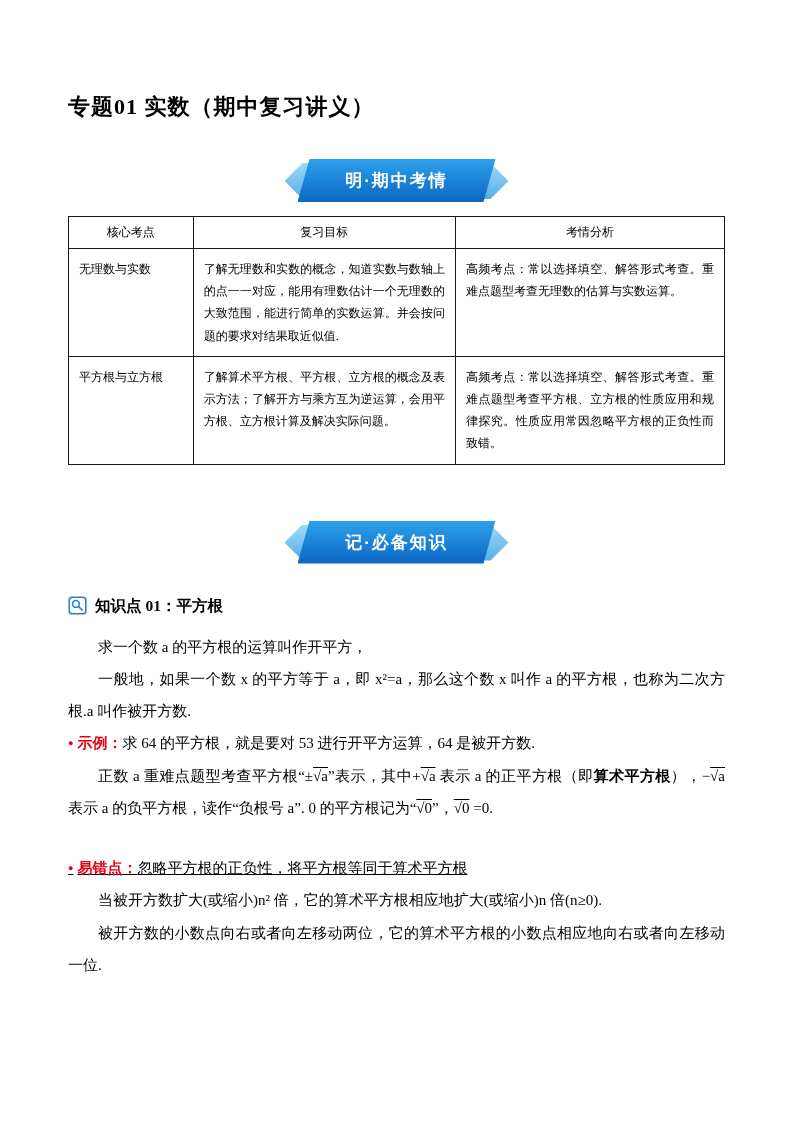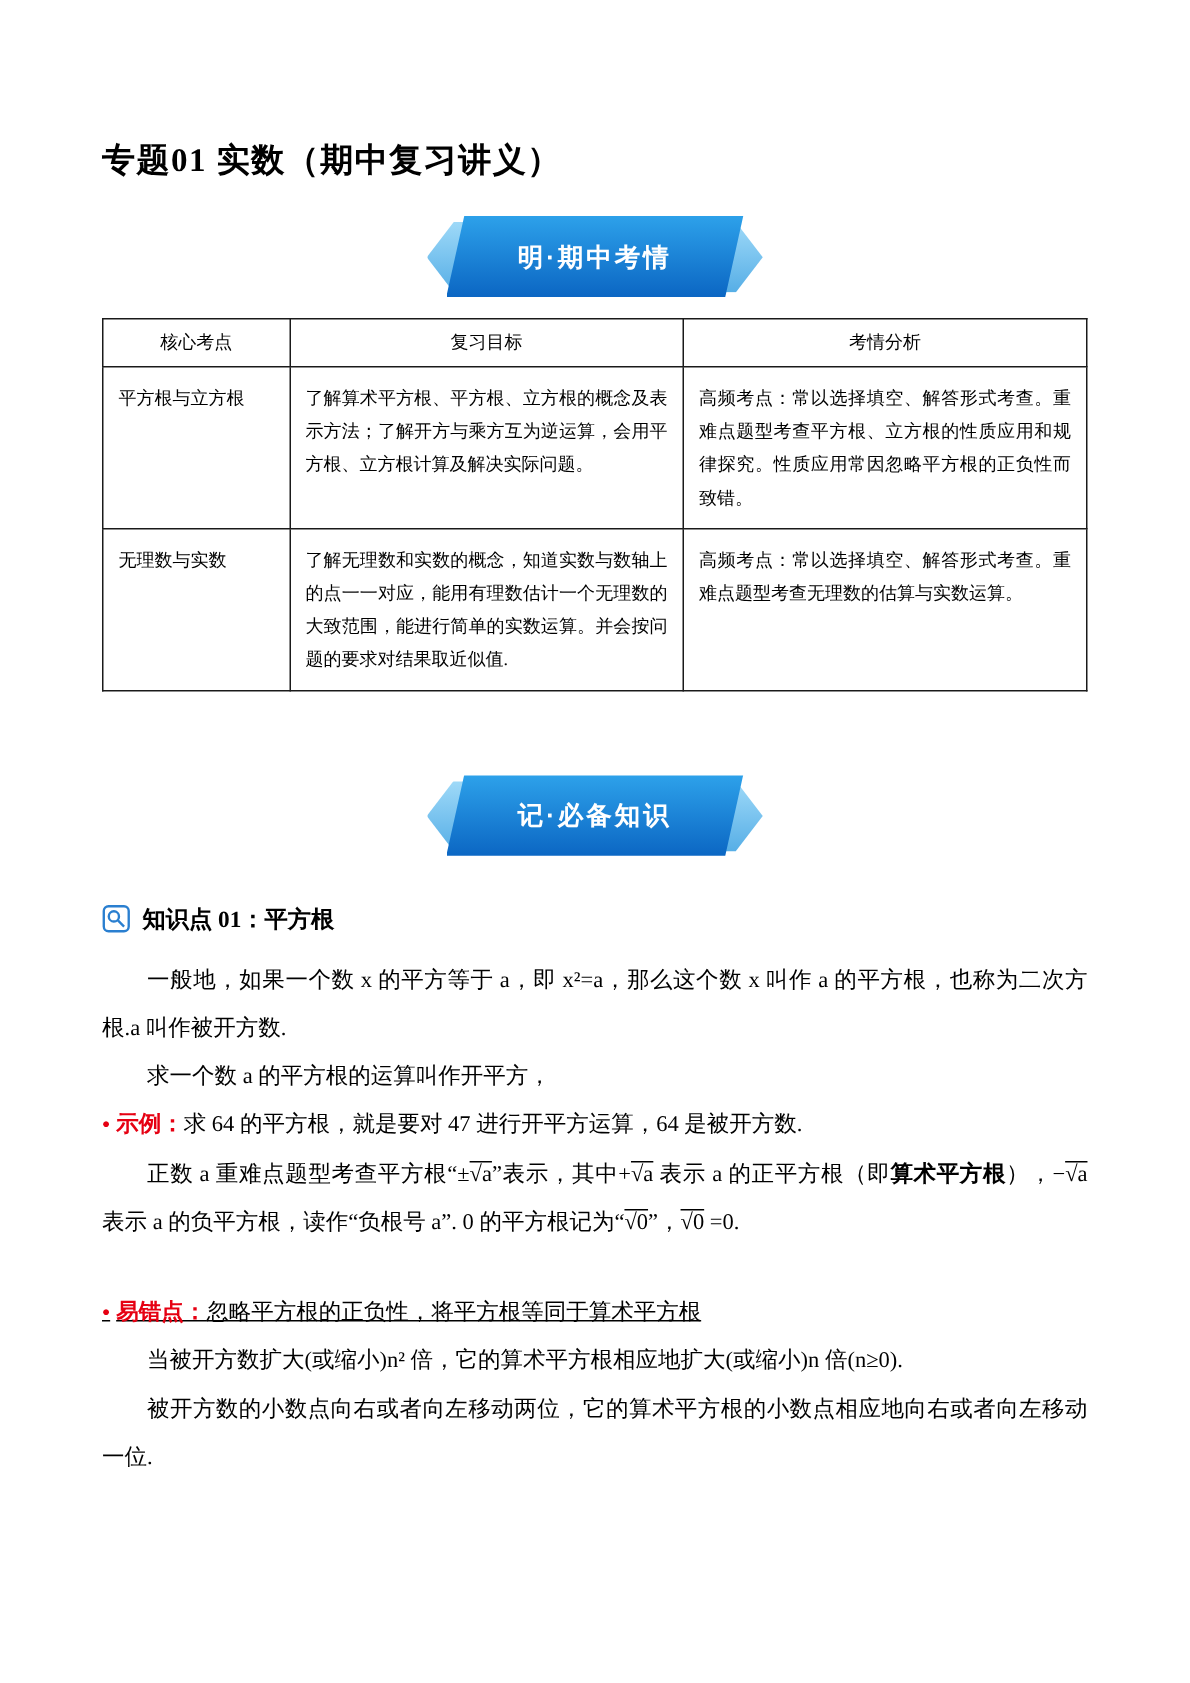--- a/index.html
+++ b/index.html
@@ -24,22 +24,22 @@
   .title {
     margin: 92px 0 0 0;
     font-size: 22px;
     font-weight: bold;
     letter-spacing: 1px;
   }
   
   .banner {
     position: relative;
     width: 224px;
-    height: 54px;
-    margin: 22px auto 14px auto;
+    height: 43px;
+    margin: 37px auto 14px auto;
   }
   .banner-light {
     position: absolute;
     left: 0; right: 0; top: 4px; bottom: 3px;
     background: linear-gradient(180deg, var(--banner-light-top), var(--banner-light-bottom));
     clip-path: polygon(0 50%, 18px 0, calc(100% - 18px) 0, 100% 50%, calc(100% - 18px) 100%, 18px 100%);
   }
   .banner-dark {
     position: absolute;
     left: 13px; right: 13px; top: 0; bottom: 0;
@@ -136,28 +136,28 @@
     </colgroup>
     <thead>
       <tr>
         <th>核心考点</th>
         <th>复习目标</th>
         <th>考情分析</th>
       </tr>
     </thead>
     <tbody>
       <tr>
+        <td class="topic">无理数与实数</td>
+        <td>了解无理数和实数的概念，知道实数与数轴上的点一一对应，能用有理数估计一个无理数的大致范围，能进行简单的实数运算。并会按问题的要求对结果取近似值.</td>
+        <td>高频考点：常以选择填空、解答形式考查。重难点题型考查无理数的估算与实数运算。</td>
+      </tr>
+      <tr>
         <td class="topic">平方根与立方根</td>
         <td>了解算术平方根、平方根、立方根的概念及表示方法；了解开方与乘方互为逆运算，会用平方根、立方根计算及解决实际问题。</td>
         <td>高频考点：常以选择填空、解答形式考查。重难点题型考查平方根、立方根的性质应用和规律探究。性质应用常因忽略平方根的正负性而致错。</td>
-      </tr>
-      <tr>
-        <td class="topic">无理数与实数</td>
-        <td>了解无理数和实数的概念，知道实数与数轴上的点一一对应，能用有理数估计一个无理数的大致范围，能进行简单的实数运算。并会按问题的要求对结果取近似值.</td>
-        <td>高频考点：常以选择填空、解答形式考查。重难点题型考查无理数的估算与实数运算。</td>
       </tr>
     </tbody>
   </table>
 
   <div class="banner" style="margin-top:56px;">
     <div class="banner-light"></div>
     <div class="banner-dark">
       <span class="banner-text">记·必备知识</span>
     </div>
   </div>
@@ -168,25 +168,25 @@
       <span class="kp-icon">
         <svg width="19" height="19" viewBox="0 0 24 24">
           <rect x="1.5" y="1.5" width="21" height="21" rx="4" fill="none" stroke="#2a7fd0" stroke-width="2"></rect>
           <circle cx="10" cy="10" r="4.3" fill="none" stroke="#2a7fd0" stroke-width="2"></circle>
           <line x1="13.4" y1="13.4" x2="18.6" y2="18.6" stroke="#2a7fd0" stroke-width="2"></line>
         </svg>
       </span>
       <span>知识点 01：平方根</span>
     </div>
 
+    <p class="indent">求一个数 a 的平方根的运算叫作开平方，</p>
     <p class="indent">一般地，如果一个数 x 的平方等于 a，即 x²=a，那么这个数 x 叫作 a 的平方根，也称为二次方根.a 叫作被开方数.</p>
-    <p class="indent">求一个数 a 的平方根的运算叫作开平方，</p>
 
     <p class="bullet-line">
-      <span class="bullet">●</span><span class="red-label">示例：</span><span>求 64 的平方根，就是要对 47 进行开平方运算，64 是被开方数.</span>
+      <span class="bullet">●</span><span class="red-label">示例：</span><span>求 64 的平方根，就是要对 53 进行开平方运算，64 是被开方数.</span>
     </p>
 
     <p class="indent"><span>正数 a 重难点题型考查平方根“±</span><span class="rad">√a</span><span>”表示，其中+</span><span class="rad">√a</span><span> 表示 a 的正平方根（即</span><span class="bold">算术平方根</span><span>），−</span><span class="rad">√a</span><span> 表示 a 的负平方根，读作“负根号 a”. 0 的平方根记为“</span><span class="rad">√0</span><span>”，</span><span class="rad">√0</span><span> =0.</span></p>
 
     <p class="bullet-line line-mistake">
       <span class="bullet">●</span><span class="red-label">易错点：</span><span>忽略平方根的正负性，将平方根等同于算术平方根</span>
     </p>
 
 
     <p class="indent">当被开方数扩大(或缩小)n² 倍，它的算术平方根相应地扩大(或缩小)n 倍(n≥0).</p>

